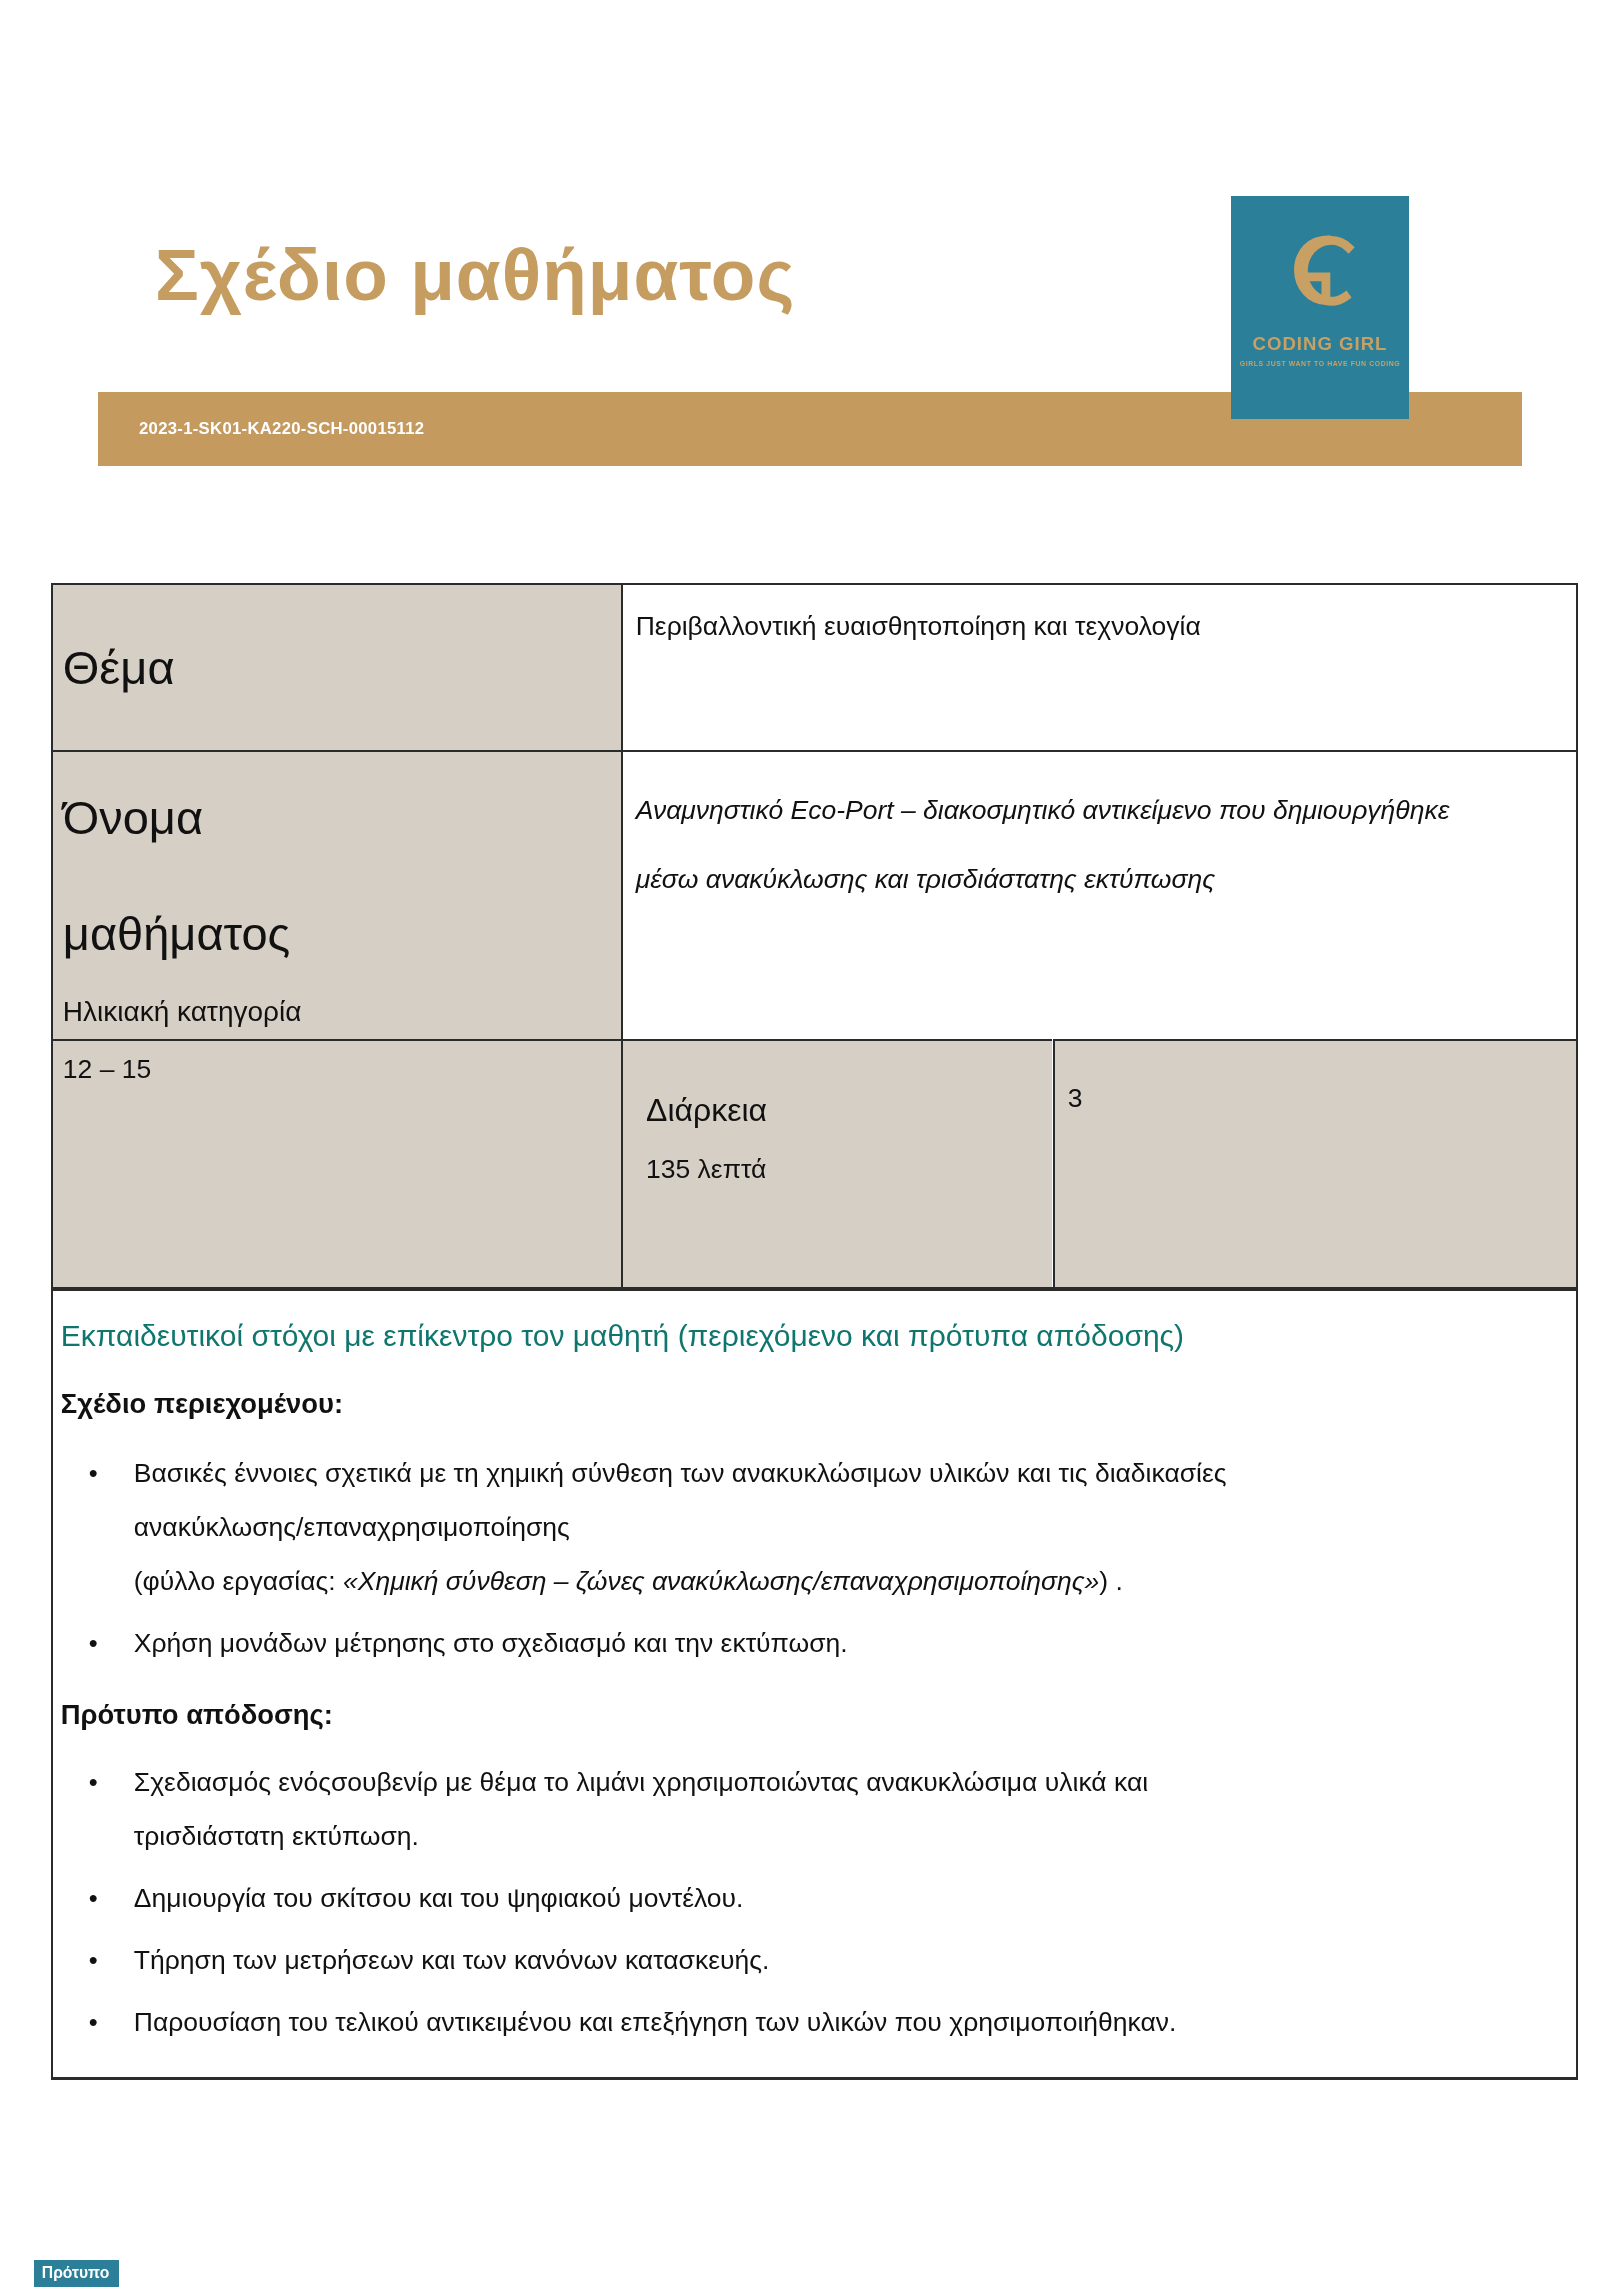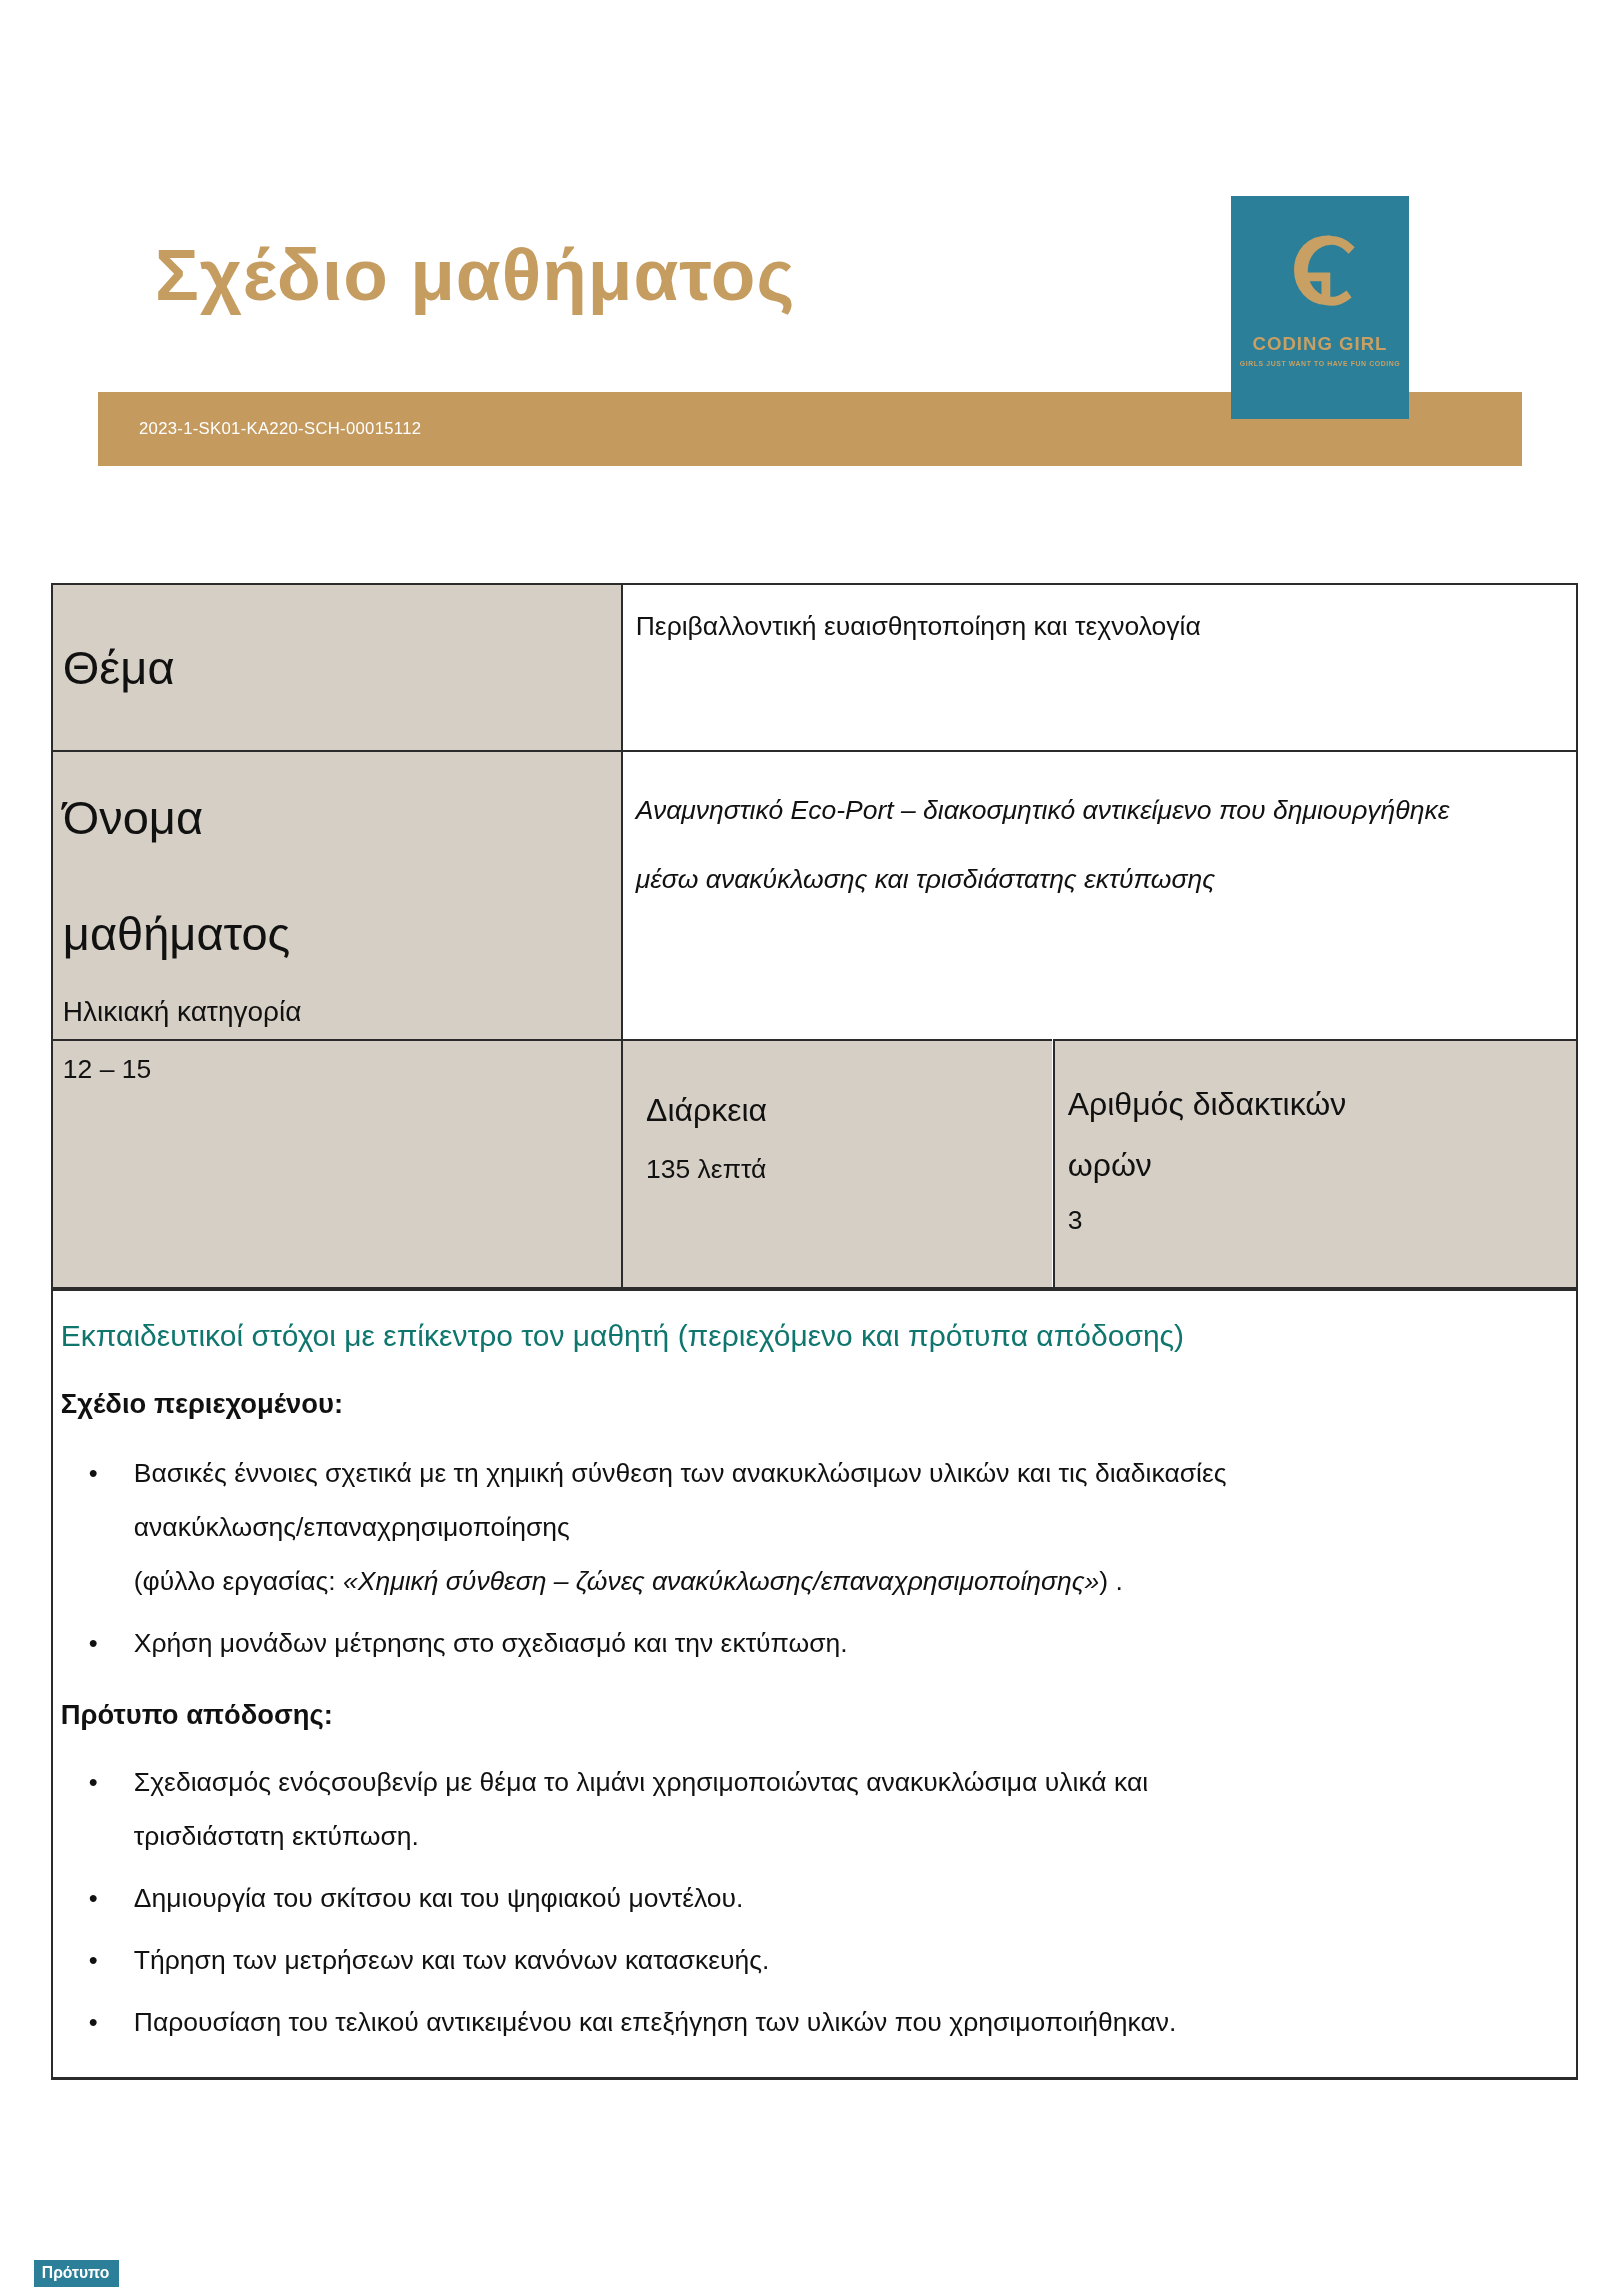--- a/index.html
+++ b/index.html
@@ -60,21 +60,21 @@
     height:74px;
     background:#c49a5e;
     display:flex;
     align-items:center;
     z-index:1;
   }
   .project-code{
     margin-left:41px;
     color:#ffffff;
     font-size:16.7px;
-    font-weight:400;
+    font-weight:700;
     letter-spacing:0.3px;
   }
   
   .info-table{
     position:absolute;
     left:51px;
     top:583px;
     width:1527px;
     height:706px;
     border:2px solid #2b2b2b;
@@ -192,21 +192,20 @@
     </div>
 
     <div class="cell beige r3c1">
       <span class="cell-text">12 – 15</span>
     </div>
     <div class="cell beige r3c2">
       <div class="mid-label">Διάρκεια</div>
       <div class="val-27 dur-val">135 λεπτά</div>
     </div>
     <div class="cell beige r3c3">
-      <div class="hours-label">Αριθμός διδακτικών ωρών</div>
       <div class="val-27">3</div>
     </div>
   </div>
 
   <div class="objectives">
     <div class="obj-heading">Εκπαιδευτικοί στόχοι με επίκεντρο τον μαθητή (περιεχόμενο και πρότυπα απόδοσης)</div>
     <div class="std-label first">Σχέδιο περιεχομένου:</div>
     <ul class="bullets" id="content-list">
         <li>
           <span class="line">Βασικές έννοιες σχετικά με τη χημική σύνθεση των ανακυκλώσιμων υλικών και τις διαδικασίες</span>

